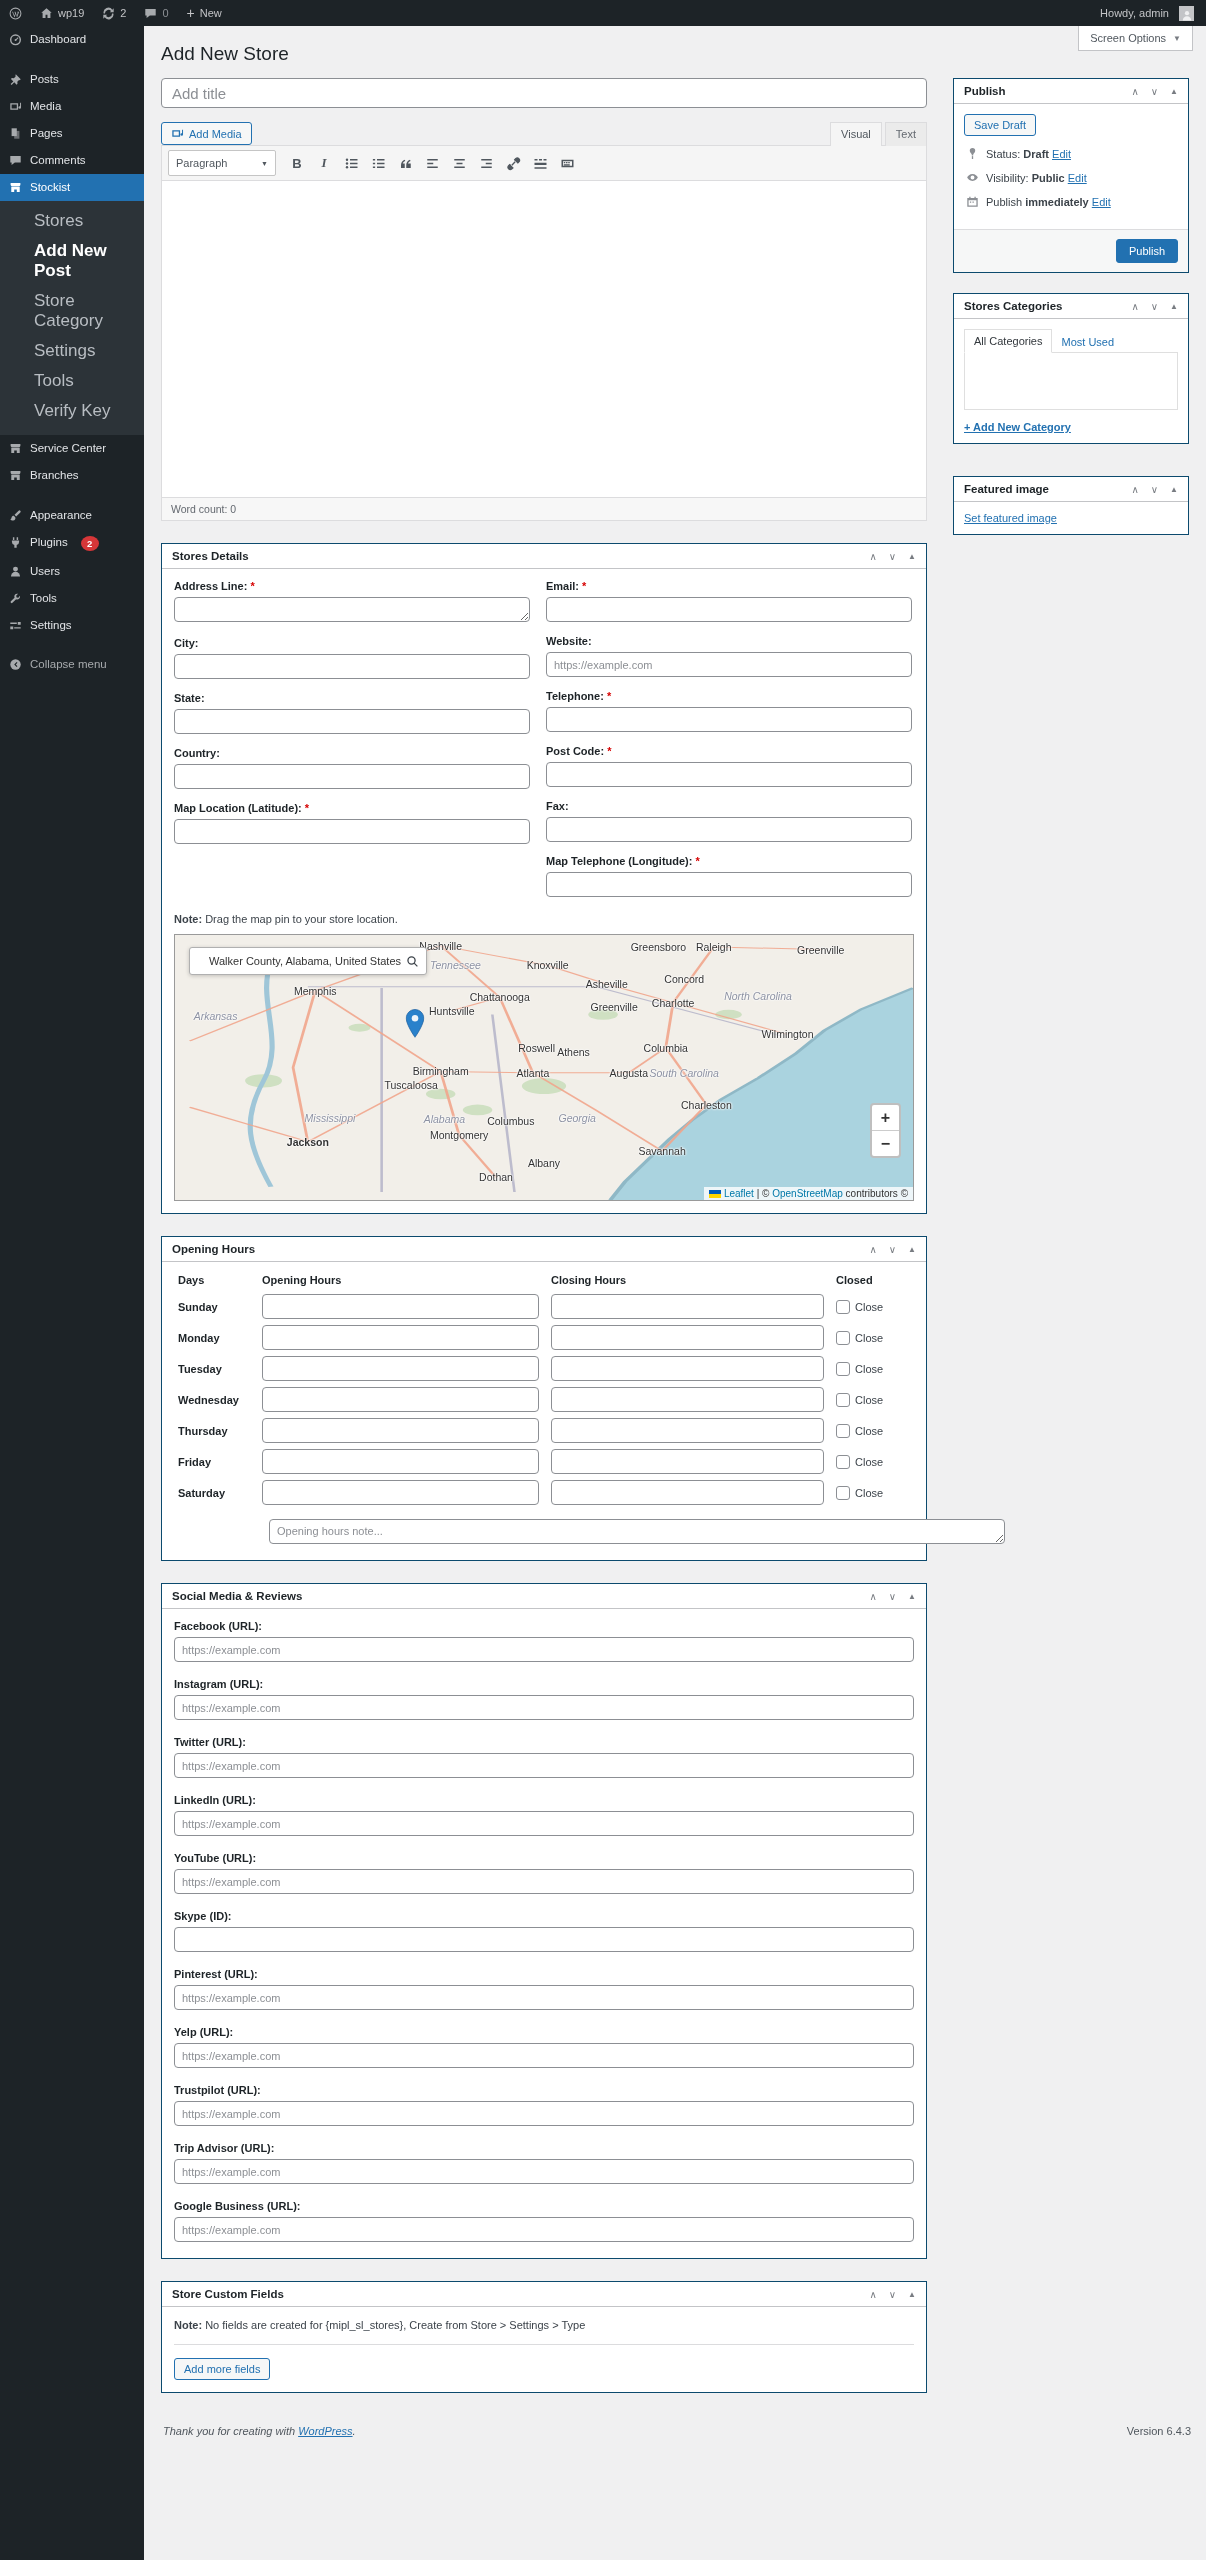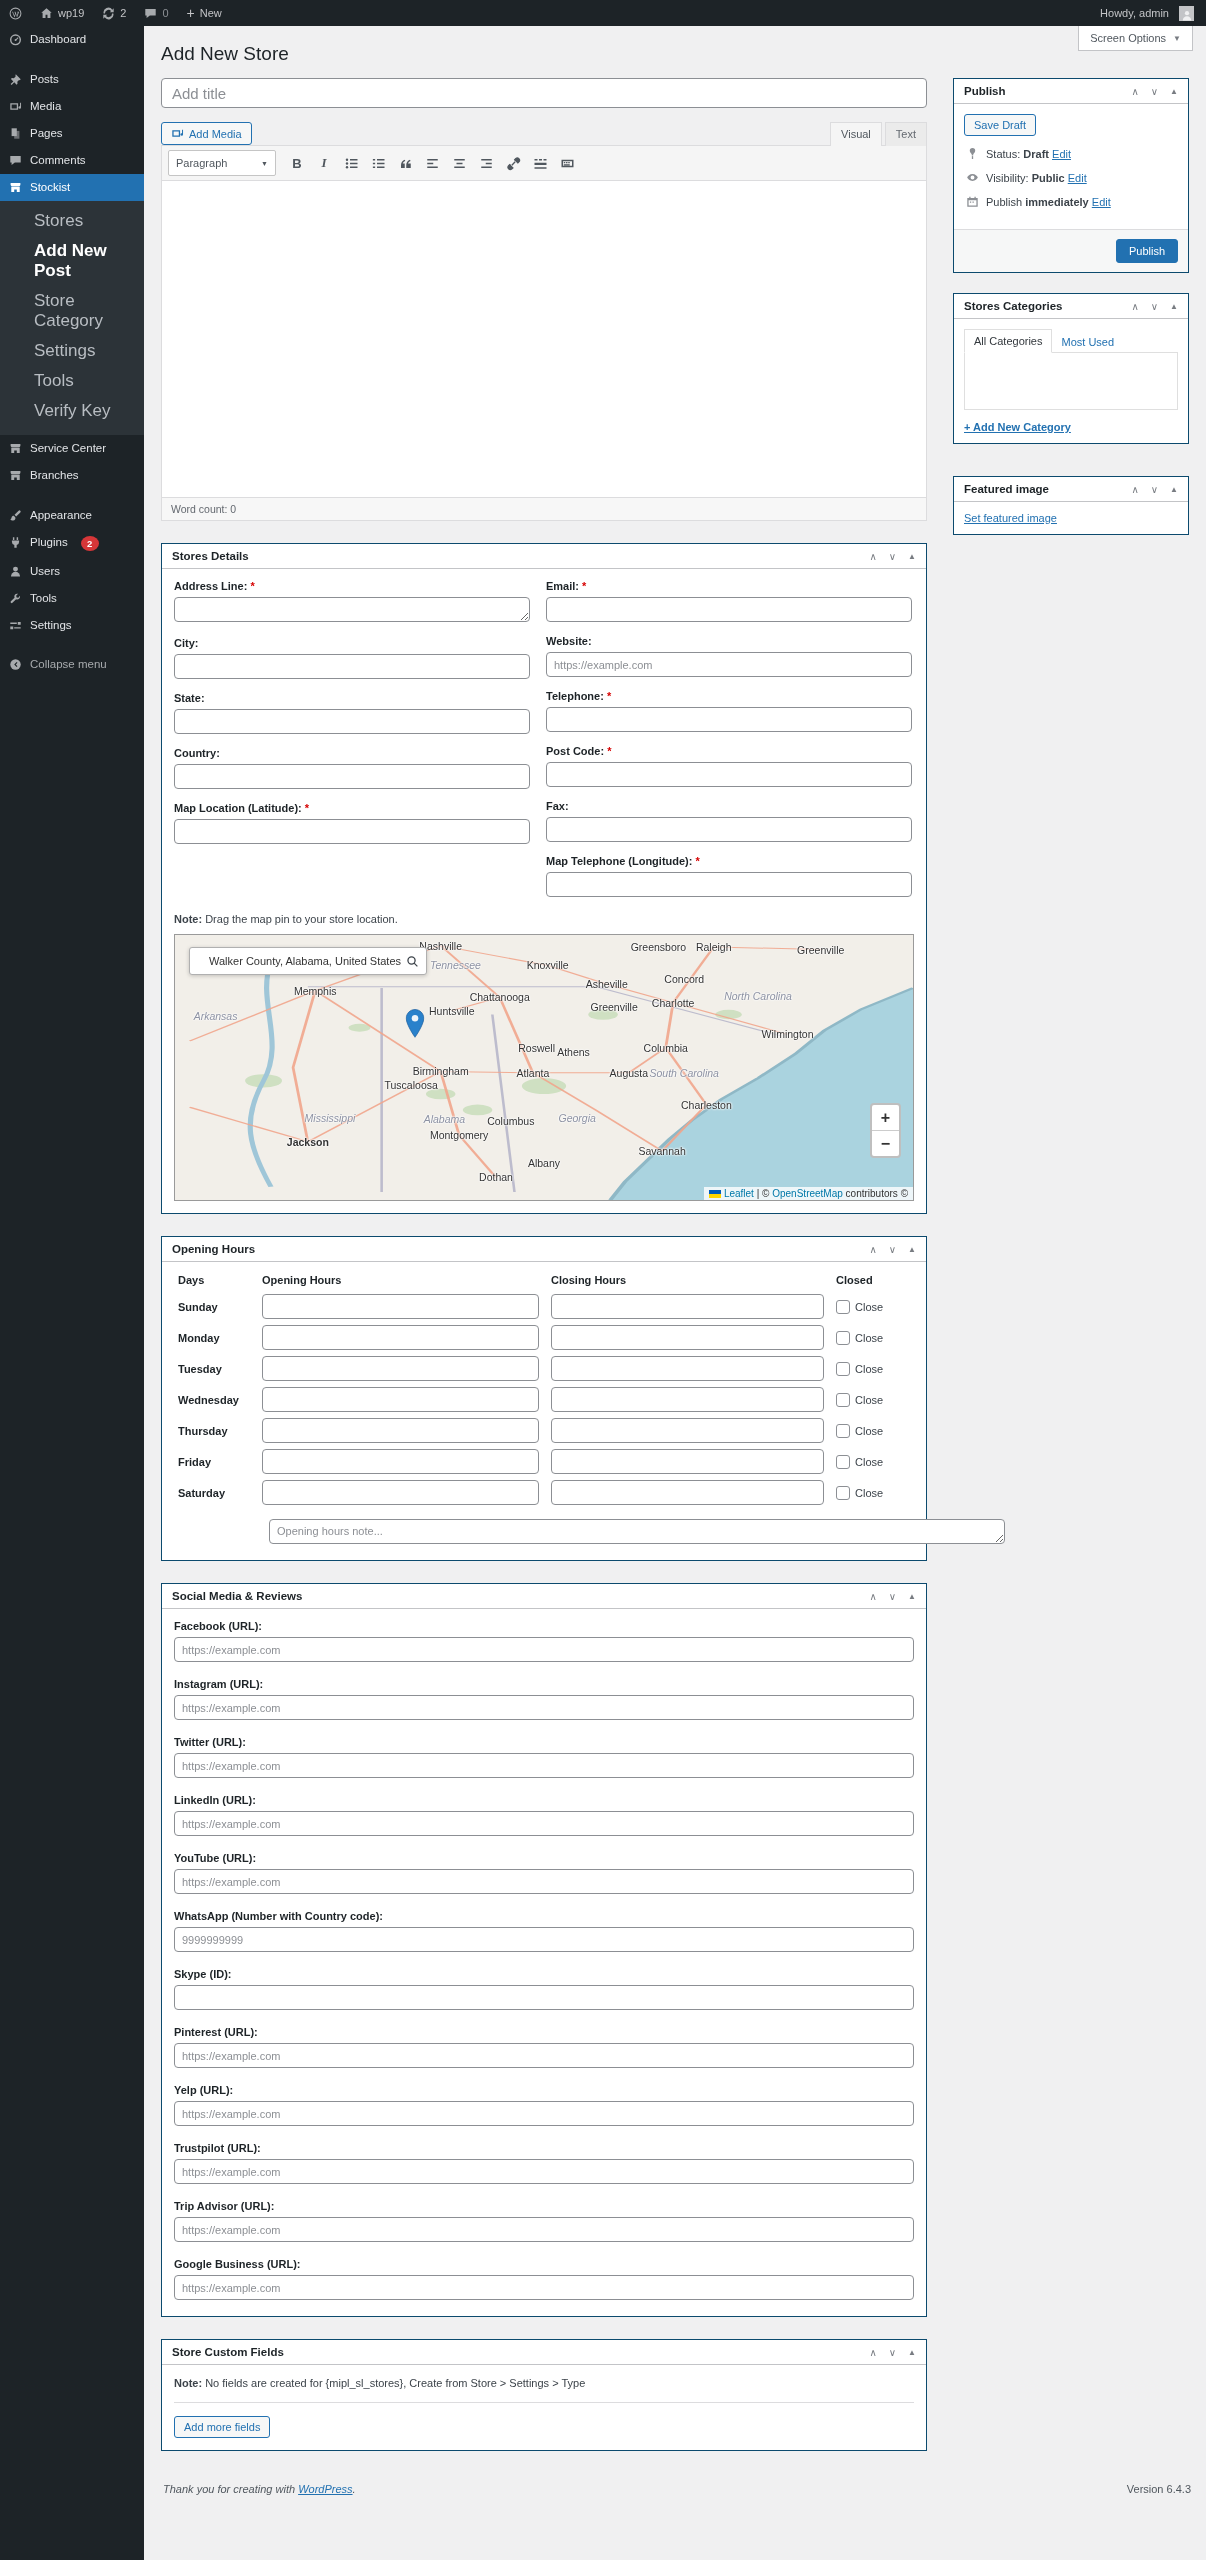--- a/index.html
+++ b/index.html
@@ -652,24 +652,20 @@
             <div class="sf">
               <label class="f">LinkedIn (URL):</label>
               <input class="txt" placeholder="https://example.com" style="">
             </div>
 
             <div class="sf">
               <label class="f">YouTube (URL):</label>
               <input class="txt" placeholder="https://example.com" style="">
             </div>
 
-            <div class="sf">
-              <label class="f">WhatsApp (Number with Country code):</label>
-              <input class="txt" placeholder="9999999999" style="">
-            </div>
 
             <div class="sf">
               <label class="f">Skype (ID):</label>
               <input class="txt" placeholder="" style="">
             </div>
 
             <div class="sf">
               <label class="f">Pinterest (URL):</label>
               <input class="txt" placeholder="https://example.com" style="">
             </div>

